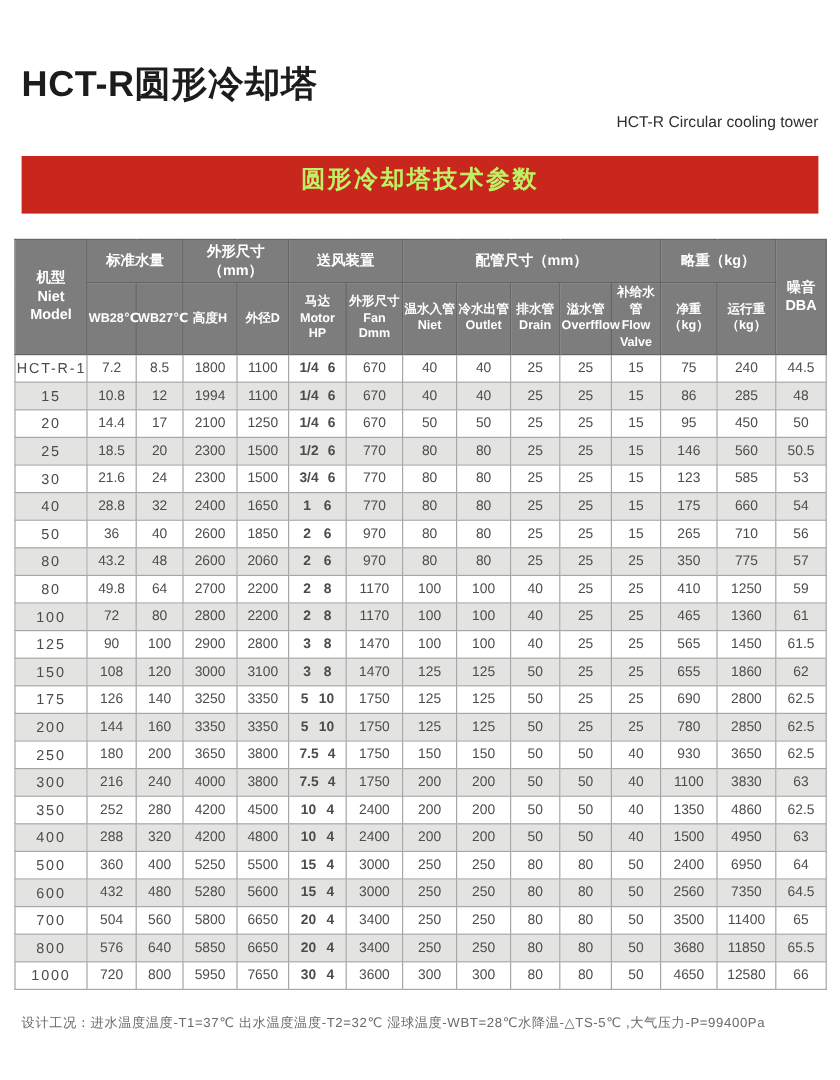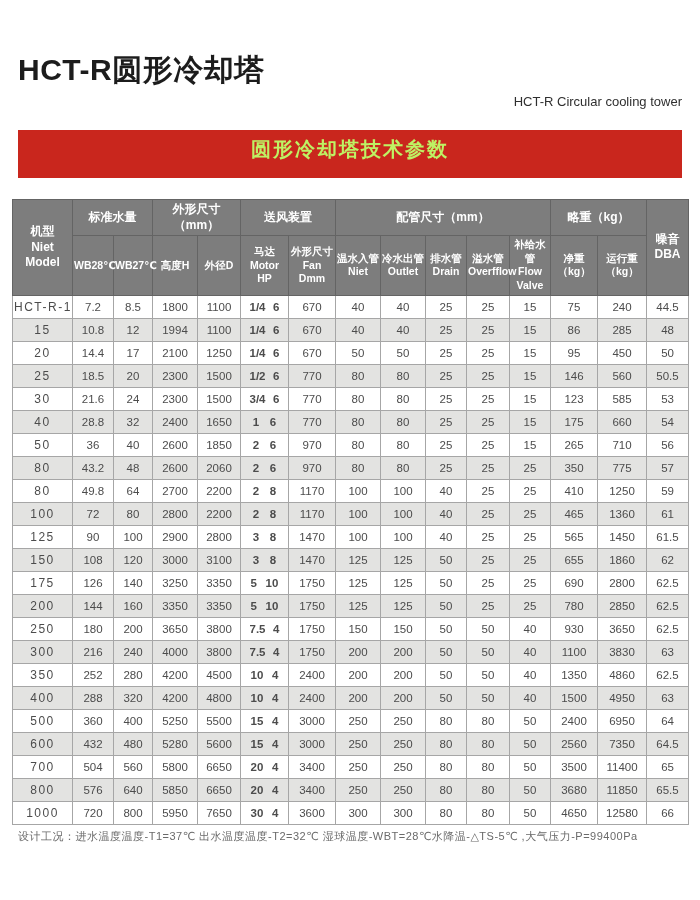--- a/index.html
+++ b/index.html
@@ -64,21 +64,21 @@
     height:22px;
     background:#ffffff;
     overflow:hidden;
     white-space:nowrap;
   }
   table.spec tbody tr:nth-child(even) td { background:#e3e3e1; }
   table.spec td.model-cell { letter-spacing:1.5px; font-size:12px; }
   .motor-wrap { display:flex; justify-content:space-evenly; align-items:center;font-weight:bold; }
 
   .footer-note {
-    margin:4px 6px 0 6px;
+    margin:20px 6px 0 6px;
     font-size:11px;
     color:#6a6a6a;
     letter-spacing:0.5px;
   }
 </style>
 </head>
 <body>
 
 <div class="page">
 

